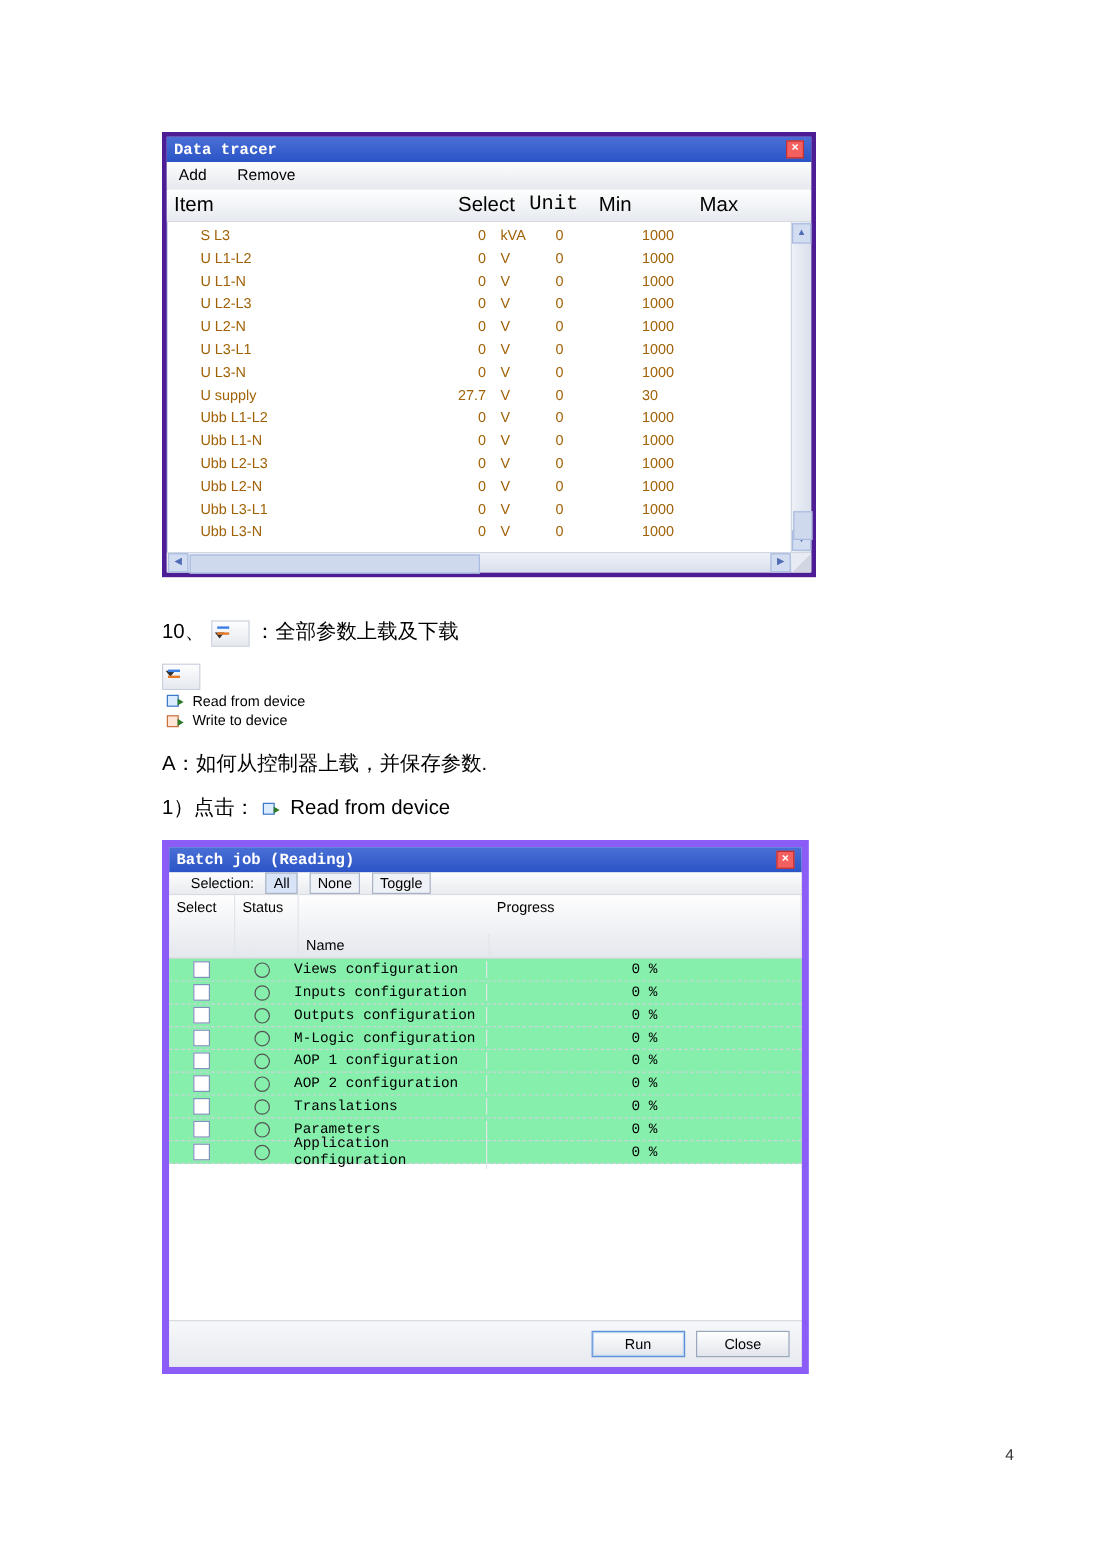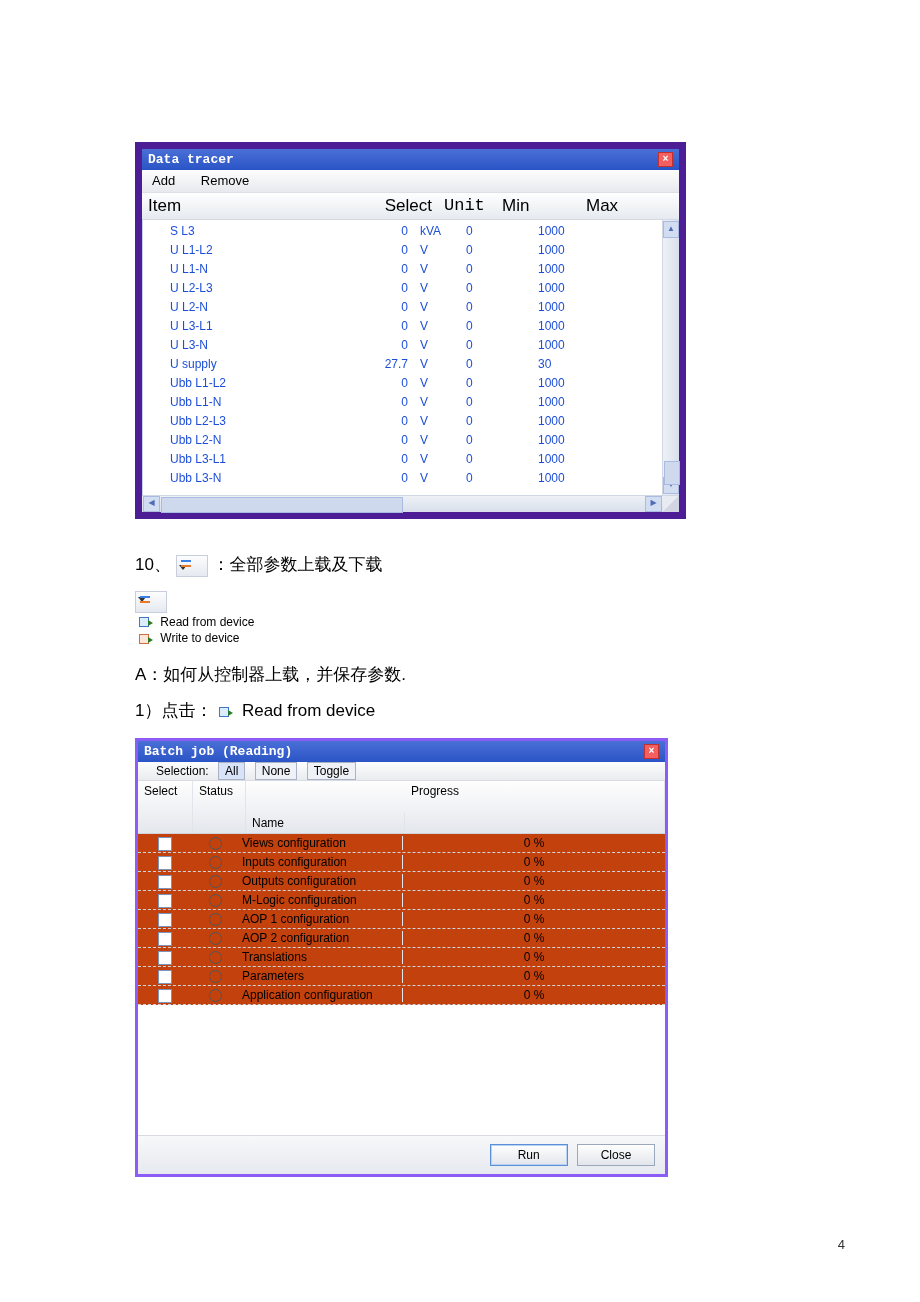--- a/index.html
+++ b/index.html
@@ -10,25 +10,24 @@
     font-size: 12px;
     color: #000;
     width: 920px;
   }
   .page {
     padding: 110px 135px 40px 135px;
   }
   
   .win {
     width: 537px;
-    border: 7px solid #4c1d95;
+    border: 4px solid #4c1d95;
     box-shadow: 0 0 0 1px #c9d4eb inset;
     background: #fff;
     position: relative;
-    margin-top: 32px;
   }
   .titlebar {
     background: linear-gradient(#4a6fd6, #2a54c6);
     color: #fff;
     font-family: "Courier New", monospace;
     font-weight: bold;
     font-size: 13px;
     padding: 3px 6px;
     display: flex;
     justify-content: space-between;
@@ -65,21 +64,21 @@
   .c-min { width: 72px; }
   .c-max { width: 72px; }
   .scroll-area {
     display: flex;
     height: 275px;
   }
   .rows { flex: 1; padding-top: 2px; }
   .row {
     display: flex;
     font-size: 12px;
-    color: #1d4ed8;
+    color: #a16207;
     line-height: 19px;
   }
   .row .ci { width: 208px; padding-left: 28px; box-sizing: border-box; }
   .row .cv { width: 64px; text-align: right; padding-right: 6px; box-sizing: border-box; }
   .row .cu { width: 46px; padding-left: 6px; box-sizing: border-box; }
   .row .cm { width: 72px; padding-left: 6px; box-sizing: border-box; }
   .row .cx { width: 72px; padding-left: 6px; box-sizing: border-box; }
   .vsb {
     width: 16px;
     background: linear-gradient(to right,#eef1f6,#d9e0ec);
@@ -117,21 +116,21 @@
   .menu-item { font-size:12px; margin:2px 0 2px 2px;}
   .mi-icon { display:inline-block; width:16px; height:14px; margin-right:4px; vertical-align:middle; position:relative; }
   .mi-icon::before { content:""; position:absolute; left:2px; top:2px; width:8px; height:8px; border:1px solid #4078c8; background:#dcecff;}
   .mi-icon.write::before { border-color:#c87040; background:#ffe6d6;}
   .mi-icon::after { content:""; position:absolute; right:0; top:5px; width:0; height:0; border-top:3px solid transparent; border-bottom:3px solid transparent; border-left:5px solid #2a7a2a; }
 
   
   .win2 {
     width: 527px;
     margin-top: 16px;
-    border: 3px solid #8b5cf6;
+    border: 6px solid #8b5cf6;
     background: #eeeef0;
   }
   .tb2 {
     background: linear-gradient(#4a6fd6, #2a54c6);
     color: #fff;
     font-family: "Courier New", monospace;
     font-weight: bold;
     font-size: 13px;
     padding: 3px 6px;
     display:flex; justify-content:space-between;
@@ -146,21 +145,21 @@
     display:inline-block; border:1px solid #a9b3c5; background:#eef1f6;
     padding:1px 6px; margin-left:6px; font-size:12px;
   }
   .selbar .btn.sel { background:#d8e3f7; }
   .hdr2 {
     display:flex; background:linear-gradient(#fefefe,#e4e7ed);
     font-size:12px; border-bottom:1px solid #cfd3da;
   }
   .hdr2 div { padding:3px 6px; border-right:1px solid #e1e4ea; }
   .h-sel{ width:42px;} .h-stat{ width:40px;} .h-name{ width:146px;margin-top:32px;} .h-prog{ flex:1;}
-  .rows2 { background:#c2410c; }
+  .rows2 { background:#86efac;font-family:Liberation Mono, monospace; }
   .r2 {
     display:flex; font-size:12px; border-bottom:1px dashed #cfd3da;
     height:18px; align-items:center;
   }
   .r2 .rsel{ width:54px; text-align:center;}
   .chk{ display:inline-block; width:12px; height:12px; border:1px solid #7d93b8; background:#fff; vertical-align:middle; }
   .r2 .rstat{ width:46px; text-align:center;}
   .circ{ display:inline-block; width:11px; height:11px; border:1.5px solid #555; border-radius:50%; vertical-align:middle;}
   .r2 .rname{ width:160px; border-right:1px solid #e1e4ea; padding-left:4px;}
   .r2 .rprog{ flex:1; text-align:center;}

